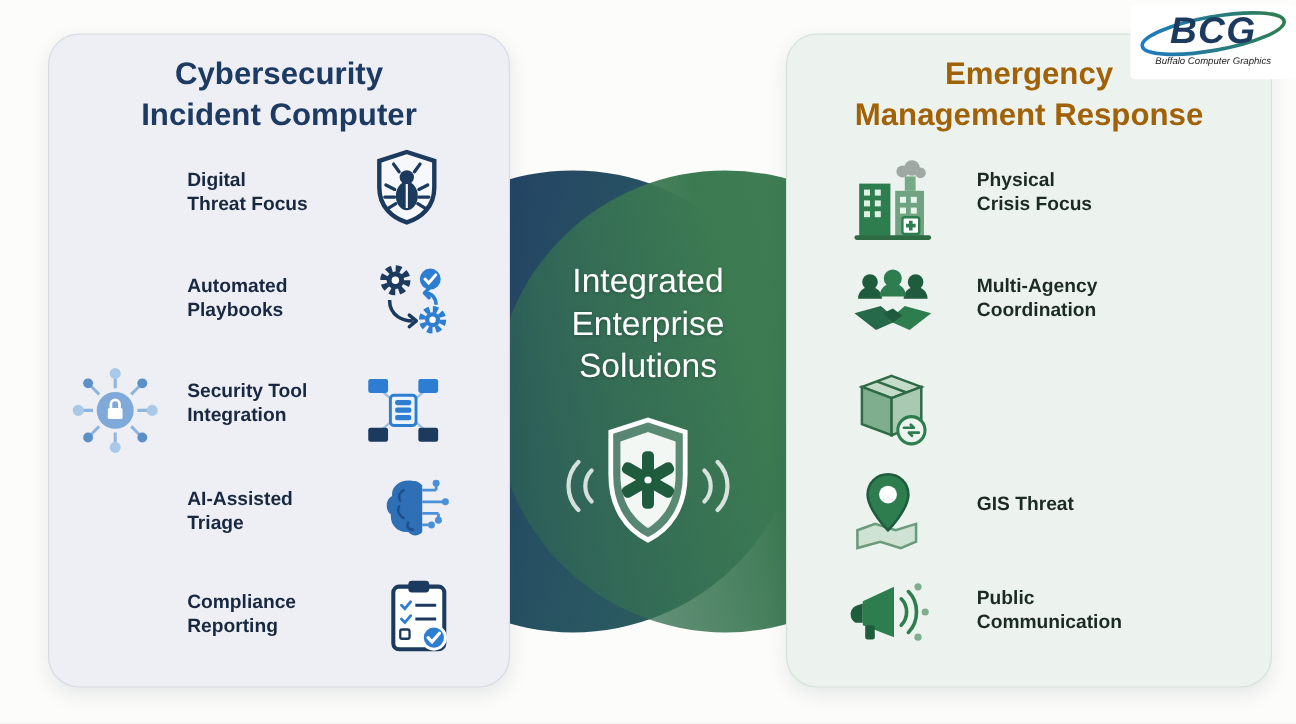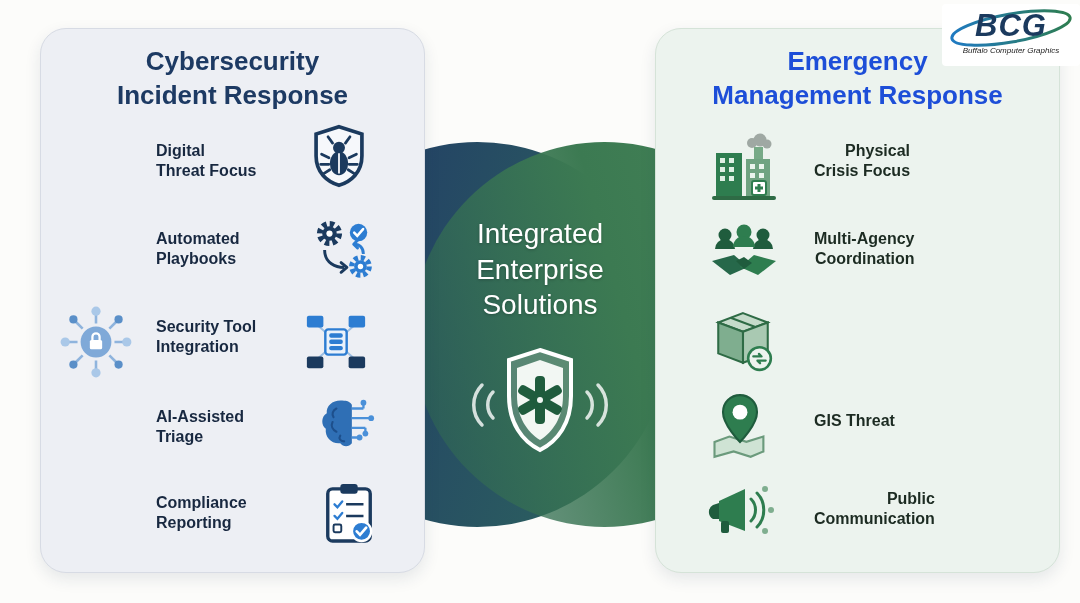--- a/index.html
+++ b/index.html
@@ -11,25 +11,25 @@
   .venn { position:absolute; width:385px; height:385px; border-radius:50%; top:142px; z-index:1; }
   .venn-left  { left:285px; background:linear-gradient(105deg,#223e66 15%,#2a5a60 70%,#2f6b58 100%); }
   .venn-right { left:412px; background:linear-gradient(75deg,rgba(43,95,85,0.55) 0%,#3c7a52 55%,#458457 100%); }
 
   
   .panel { position:absolute; top:28px; height:545px; border-radius:26px; z-index:2; box-shadow:0 6px 16px rgba(30,50,80,0.10); }
   .panel-left  { left:40px;  width:385px; background:#edeff4; border:1px solid #d7dbe4; }
   .panel-right { left:655px; width:405px; background:#ecf3ee; border:1px solid #d5e3d8; }
   .panel-title { position:absolute; top:16px; left:0; right:0; text-align:center; font-size:26px; font-weight:bold; line-height:1.3; white-space:pre-line; }
   .panel-left  .panel-title { color:#1d3a63; }
-  .panel-right .panel-title { color:#1d4ed8; }
+  .panel-right .panel-title { color:#a16207; }
 
   .label { position:absolute; font-size:16px; font-weight:bold; line-height:1.25; white-space:pre-line; }
   .panel-left  .label { color:#182840; }
-  .panel-right .label { color:#1c2b22;text-align:right; }
+  .panel-right .label { color:#1c2b22; }
   .icon { position:absolute; display:block; line-height:0; }
 
   
   .l1-label{left:115px;top:112px} .l1-icon{left:268px;top:94px}
   .l2-label{left:115px;top:200px} .l2-icon{left:272px;top:190px}
   .l3-hub{left:16px;top:274px}    .l3-label{left:115px;top:288px} .l3-icon{left:262px;top:282px}
   .l4-label{left:115px;top:378px} .l4-icon{left:276px;top:366px}
   .l5-label{left:115px;top:464px} .l5-icon{left:280px;top:452px}
 
   
@@ -55,21 +55,21 @@
 </head>
 <body>
 
 <div class="canvas">
 
   <div class="venn venn-left"></div>
   <div class="venn venn-right"></div>
 
   <section class="panel panel-left">
     <h2 class="panel-title">Cybersecurity
-Incident Response</h2>
+Incident Computer</h2>
 
     <div class="label l1-label">Digital
 Threat Focus</div>
     <span class="icon l1-icon">
       <svg width="60" height="66" viewBox="0 0 64 72">
         <path d="M32 4 L57 12 V36 C57 54 45 64 32 68 C19 64 7 54 7 36 V12 Z" fill="#f6f8fb" stroke="#1b3a5e" stroke-width="4"></path>
         <path d="M25 22 L20 15 M39 22 L44 15" stroke="#1b3a5e" stroke-width="3" stroke-linecap="round" fill="none"></path>
         <circle cx="32" cy="27" r="6.5" fill="#1b3a5e"></circle>
         <ellipse cx="32" cy="44" rx="10" ry="13" fill="#1b3a5e"></ellipse>
         <path d="M21 38 L13 34 M21 45 L12 45 M22 51 L14 56 M43 38 L51 34 M43 45 L52 45 M42 51 L50 56" stroke="#1b3a5e" stroke-width="3" stroke-linecap="round" fill="none"></path>

